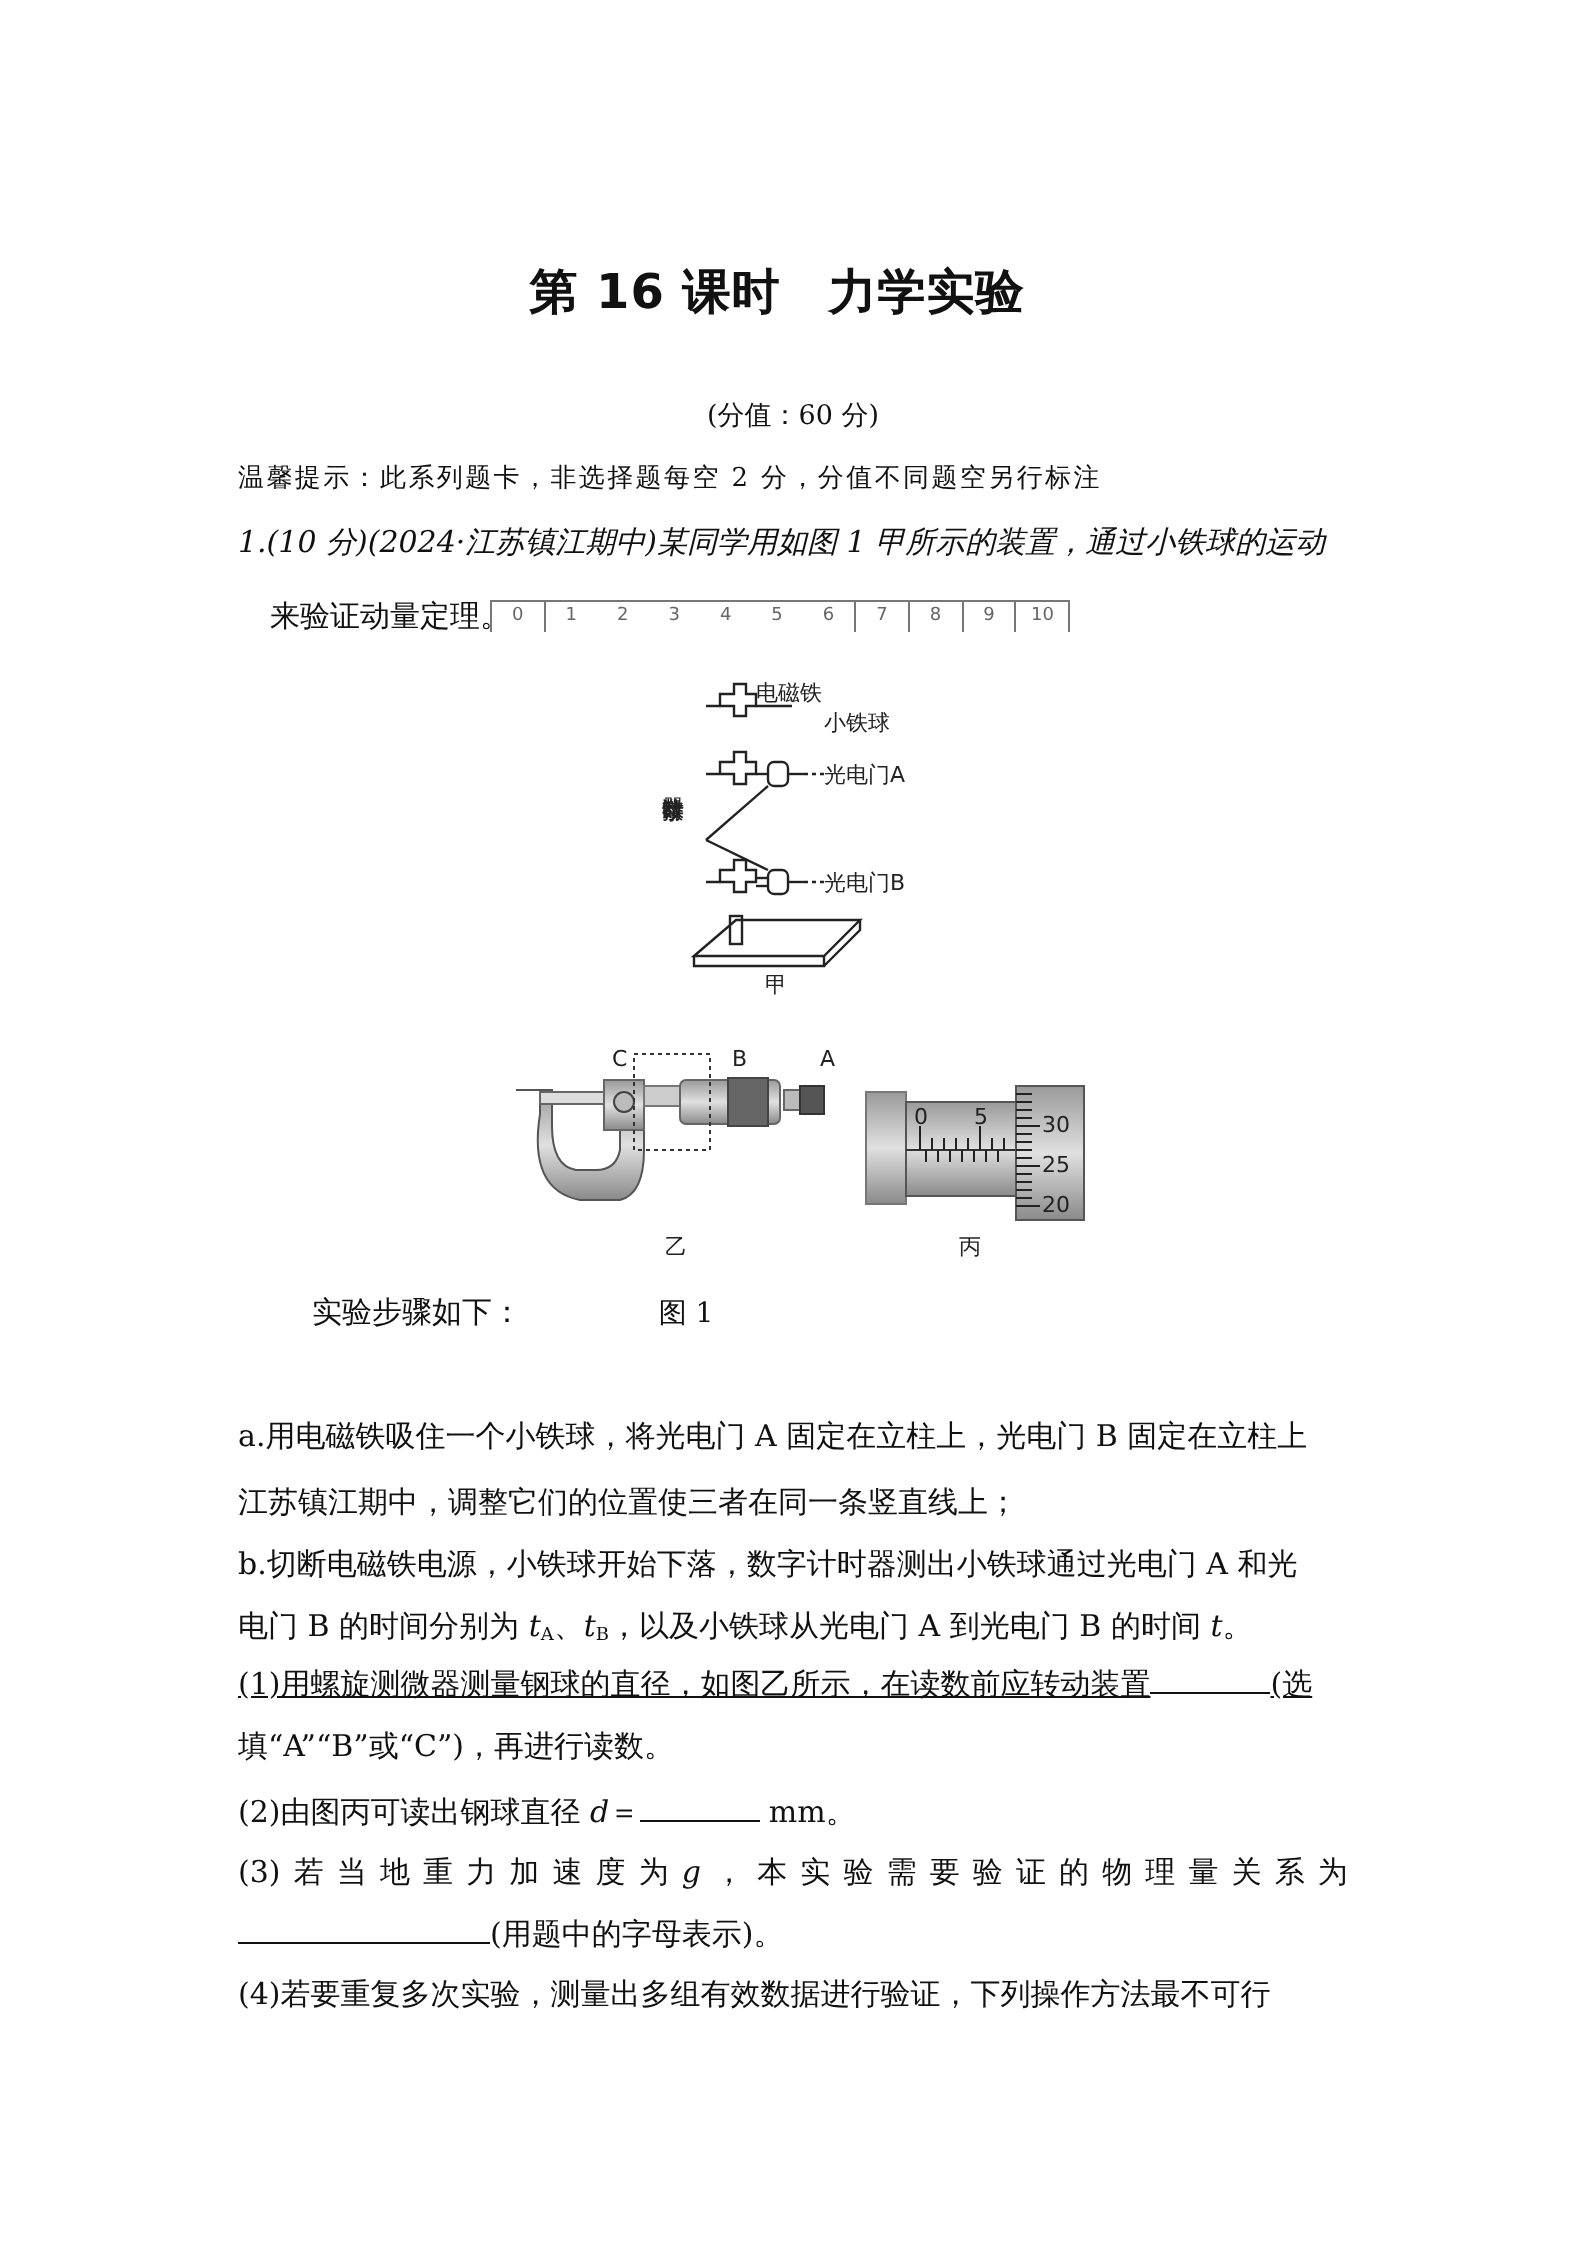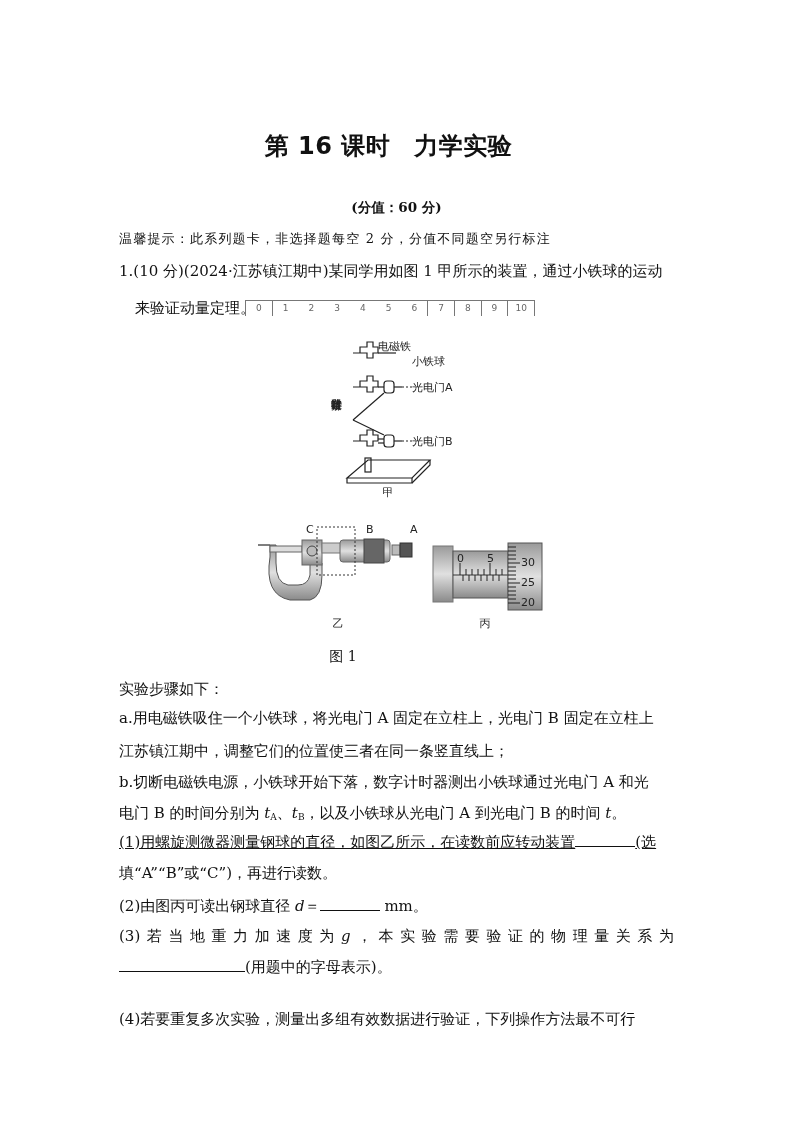--- a/index.html
+++ b/index.html
@@ -1,21 +1,21 @@
 <!DOCTYPE html>
 <html><head>
 <meta charset="utf-8">
 <style>
   html, body { margin: 0; padding: 0; background: #ffffff; }
   body { width: 793px; height: 1122px; position: relative; overflow: hidden;
          font-family: "DejaVu Serif", "Liberation Serif", serif; color: #111; }
   .title { position: absolute; top: 130px; left: 0; width: 697px; text-align: center;
            font-family: "DejaVu Sans", "Liberation Sans", sans-serif; font-size: 24px; font-weight: bold; letter-spacing: 0.5px; padding-left: 40px; }
   .title .gap { display: inline-block; width: 24px; }
-  .score { position: absolute; top: 199px; left: 0; width: 793px; text-align: center; font-size: 13.5px; font-weight: bold; }
+  .score { position: absolute; top: 199px; left: 0; width: 793px; text-align: center; font-size: 13.5px; }
   .tip { position: absolute; top: 230px; left: 119px; font-size: 13px; letter-spacing: 1.2px; }
   .line { position: absolute; left: 119px; font-size: 15px; white-space: nowrap; }
   .just { width: 555px; display: flex; justify-content: space-between; }
   .ruler { position: absolute; top: 300px; left: 245px; height: 15px; width: 288px; border: 1px solid #777; border-bottom: none;
            display: flex; font-size: 9px; color: #666; font-family: "DejaVu Sans", sans-serif; }
   .ruler span { flex: 1; text-align: center; line-height: 15px; }
   .ruler span.b { border-left: 1px solid #777; }
   .fig { position: absolute; }
   .caption { position: absolute; top: 648px; left: 0; width: 686px; text-align: center; font-size: 14px; }
   .blank { display: inline-block; border-bottom: 1px solid #111; height: 14px; vertical-align: baseline; }
@@ -25,21 +25,21 @@
 </style>
 </head>
 <body>
 
 <div class="title">
   <span>第 16 课时</span><span class="gap"></span><span>力学实验</span>
 </div>
 <div class="score">(分值：60 分)</div>
 <div class="tip">温馨提示：此系列题卡，非选择题每空 2 分，分值不同题空另行标注</div>
 
-<div class="line" style="top:262px;">1.(10 分)(2024·江苏镇江期中)某同学用如图 1 甲所示的装置，通过小铁球的运动</div>
+<div class="line" style="top:262px;font-style:italic;">1.(10 分)(2024·江苏镇江期中)某同学用如图 1 甲所示的装置，通过小铁球的运动</div>
 <div class="line" style="top:299px;margin-left:16px;">来验证动量定理。</div>
 
 <div class="ruler">
   <span>0</span>
   <span class="b">1</span>
   <span>2</span>
   <span>3</span>
   <span>4</span>
   <span>5</span>
   <span>6</span>
@@ -151,21 +151,21 @@
       <line x1="78" y1="68" x2="90" y2="68"></line>
   </g>
   <text class="figlabel" x="91" y="31" font-size="9">30</text>
   <text class="figlabel" x="91" y="51" font-size="9">25</text>
   <text class="figlabel" x="91" y="71" font-size="9">20</text>
   <text class="figlabel" x="55" y="92" text-anchor="middle">丙</text>
 </svg>
 
 <div class="caption">图 1</div>
 
-<div class="line" style="top:680px;">实验步骤如下：</div>
+<div class="line" style="top:647px;margin-left:37px;">实验步骤如下：</div>
 <div class="line" style="top:709px;">a.用电磁铁吸住一个小铁球，将光电门 A 固定在立柱上，光电门 B 固定在立柱上</div>
 <div class="line" style="top:742px;">江苏镇江期中，调整它们的位置使三者在同一条竖直线上；</div>
 <div class="line" style="top:773px;">b.切断电磁铁电源，小铁球开始下落，数字计时器测出小铁球通过光电门 A 和光</div>
 <div class="line" style="top:804px;">
   <span>电门 B 的时间分别为 </span><i>t</i><sub>A</sub><span>、</span><i>t</i><sub>B</sub><span>，以及小铁球从光电门 A 到光电门 B 的时间 </span><i>t</i><span>。</span>
 </div>
 
 <div class="line" style="top:832px;text-decoration:underline;">
   <span>(1)用螺旋测微器测量钢球的直径，如图乙所示，在读数前应转动装置</span><span class="blank" style="width:60px;"></span><span>(选</span>
 </div>
@@ -200,13 +200,13 @@
     <span>理</span>
     <span>量</span>
     <span>关</span>
     <span>系</span>
     <span>为</span>
 </div>
 <div class="line" style="top:957px;">
   <span class="blank" style="width:126px;"></span><span>(用题中的字母表示)。</span>
 </div>
 
-<div class="line" style="top:988px;margin-top:22px;">(4)若要重复多次实验，测量出多组有效数据进行验证，下列操作方法最不可行</div>
+<div class="line" style="top:988px;">(4)若要重复多次实验，测量出多组有效数据进行验证，下列操作方法最不可行</div>
 
 </body></html>

